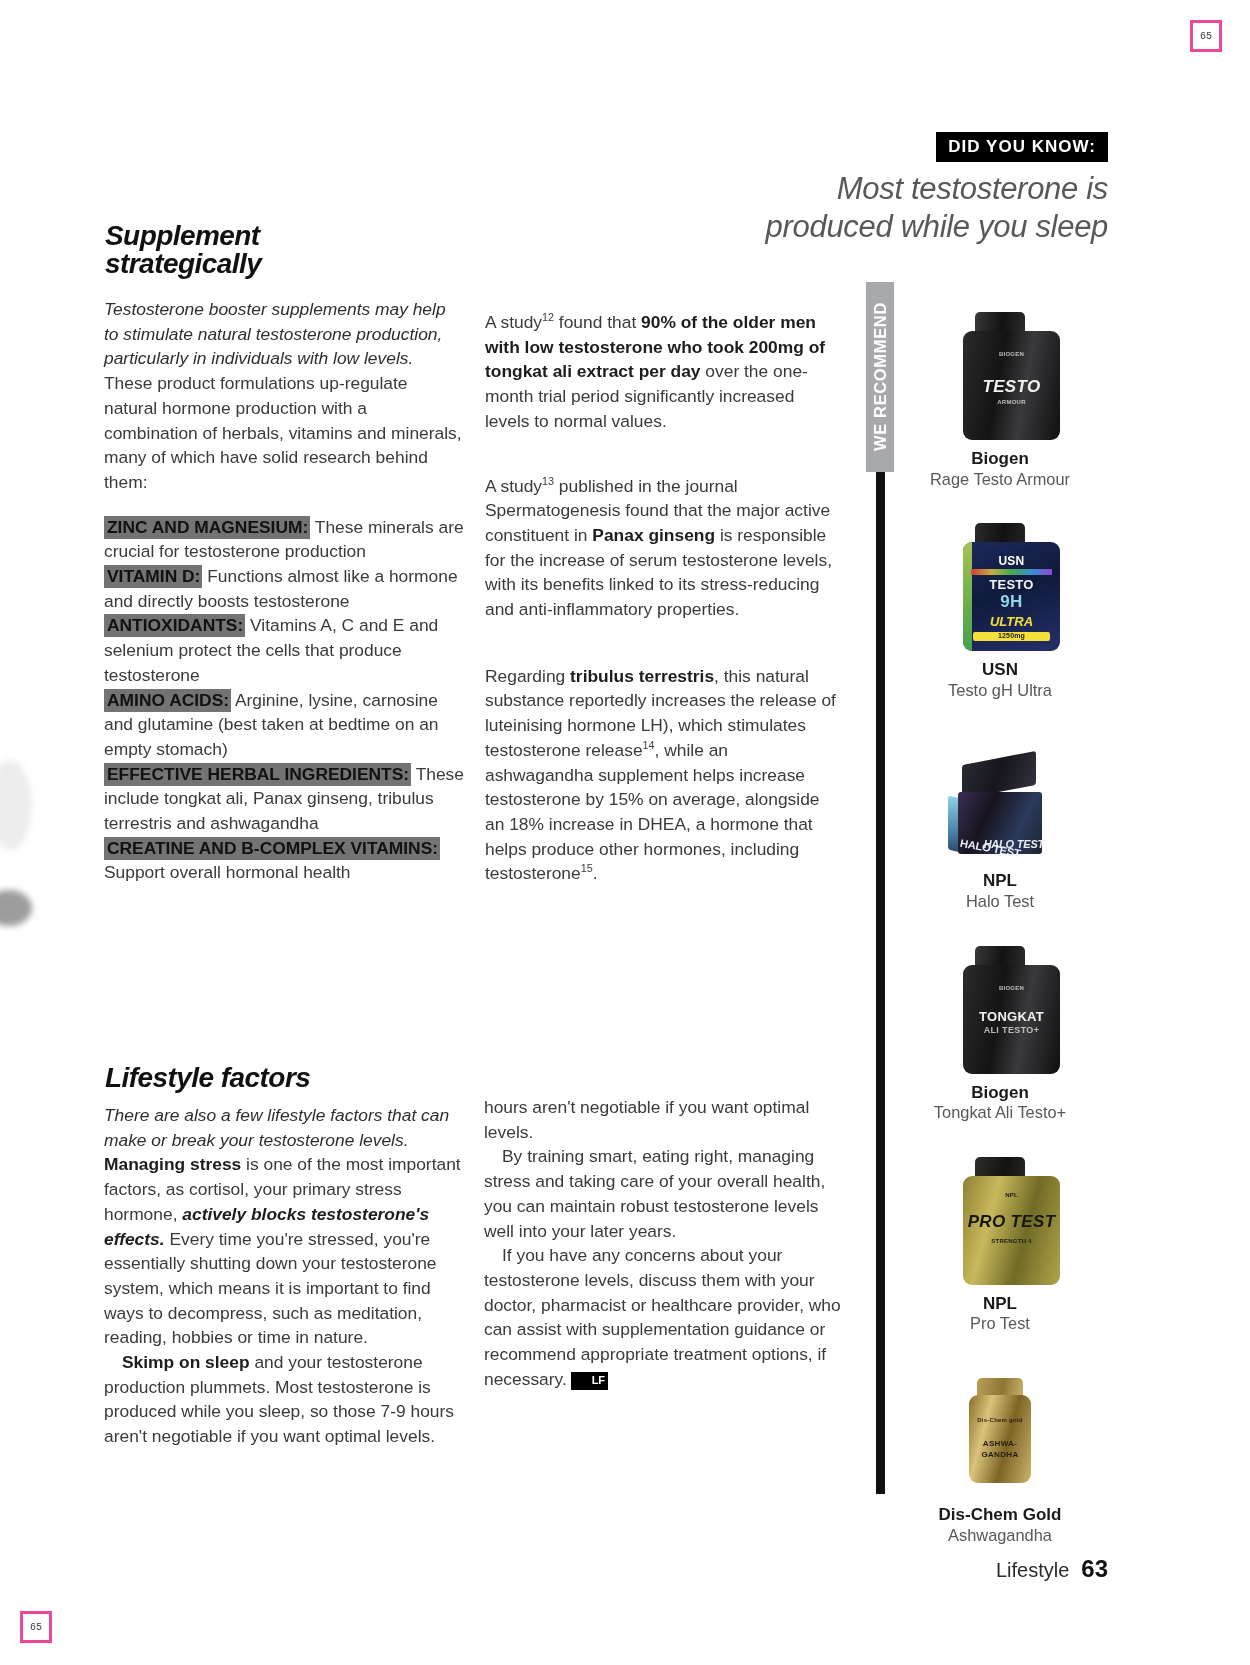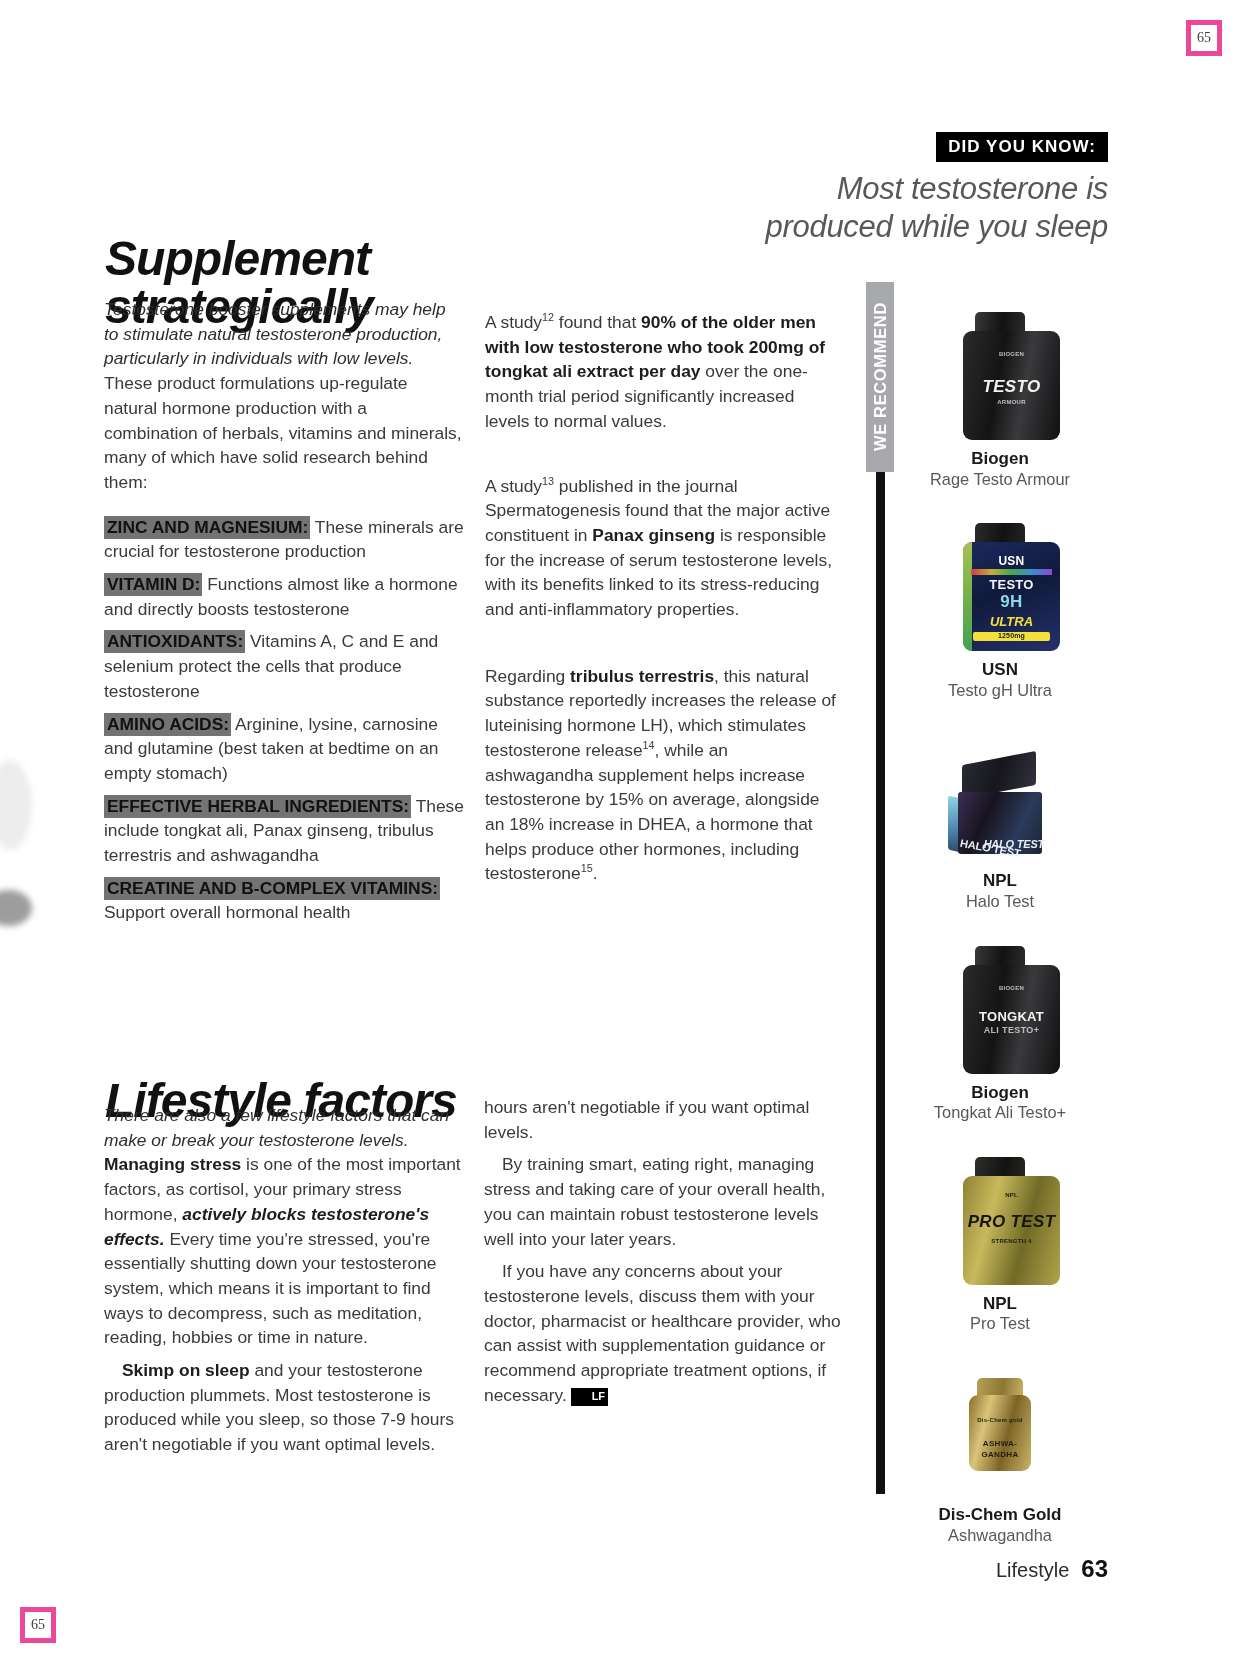--- a/index.html
+++ b/index.html
@@ -17,27 +17,27 @@
     height: 1665px;
     background: #ffffff;
     overflow: hidden;
   }
 
   
   .corner-num {
     position: absolute;
     width: 26px;
     height: 26px;
-    border: 5px solid #ec4899;
+    border: 3px solid #ec4899;
     display: flex;
     align-items: center;
     justify-content: center;
-    font-size: 14px;
+    font-size: 10px;
     color: #3b3b3b;
-    font-family: Liberation Serif, serif;
+    font-family: Liberation Mono, monospace;
   }
   .corner-num.tr { top: 20px; right: 28px; }
   .corner-num.bl { left: 20px; bottom: 22px; }
 
   
   .dyk-wrap {
     position: absolute;
     top: 132px;
     right: 142px;
     text-align: right;
@@ -61,38 +61,38 @@
     font-weight: 300;
     margin-top: 8px;
     letter-spacing: -0.01em;
   }
 
   
   .sec-title {
     position: absolute;
     font-style: italic;
     font-weight: bold;
-    font-size: 48px;
+    font-size: 28px;
     line-height: 1.0;
     letter-spacing: -0.02em;
     color: #111111;
   }
   #supplement-title { left: 105px; top: 203px; width: 420px; }
   #lifestyle-title  { left: 105px; top: 1045px; width: 440px; }
 
   
   .col {
     position: absolute;
     font-size: 17.4px;
     line-height: 1.42;
     color: #3a3a3c;
     letter-spacing: 0.0em;
   }
   .col p { margin: 0 0 0 0; }
-  .col p + p { margin-top: 8px; }
+  .col p + p { margin-top: 0; }
 
   #col-left-1  { left: 104px; top: 297px;  width: 360px; }
   #col-mid-1   { left: 485px; top: 310px;  width: 352px; }
   #col-left-2  { left: 104px; top: 1103px; width: 362px; }
   #col-mid-2   { left: 484px; top: 1095px; width: 360px; }
 
   .lede {
     font-style: italic;
     font-weight: 500;
     color: #2e2e30;
@@ -447,21 +447,21 @@
       </div>
       <div class="brand">NPL</div>
       <div class="name">Pro Test</div>
     </div>
     <div class="p-gap"></div>
 
     <div class="product">
       <div class="shot">
         <div class="bottle" style="width:62px; height:118px;">
           <div class="cap cap-amber" style="left:8px; width:46px; height:20px;"></div>
-          <div class="body bk-amber" style="width:62px; height:76px; top:17px;">
+          <div class="body bk-amber" style="width:62px; height:88px; top:17px;">
             <div class="lbl lbl-sm" style="top:22px; color:#2a2210; opacity:1; font-weight:bold;">Dis-Chem gold</div>
             <div class="lbl lbl-sm" style="top:44px; font-size:8px; color:#241d0c; opacity:1;">ASHWA-</div>
             <div class="lbl lbl-sm" style="top:55px; font-size:8px; color:#241d0c; opacity:1;">GANDHA</div>
           </div>
         </div>
       </div>
       <div class="brand">Dis-Chem Gold</div>
       <div class="name">Ashwagandha</div>
     </div>
 

